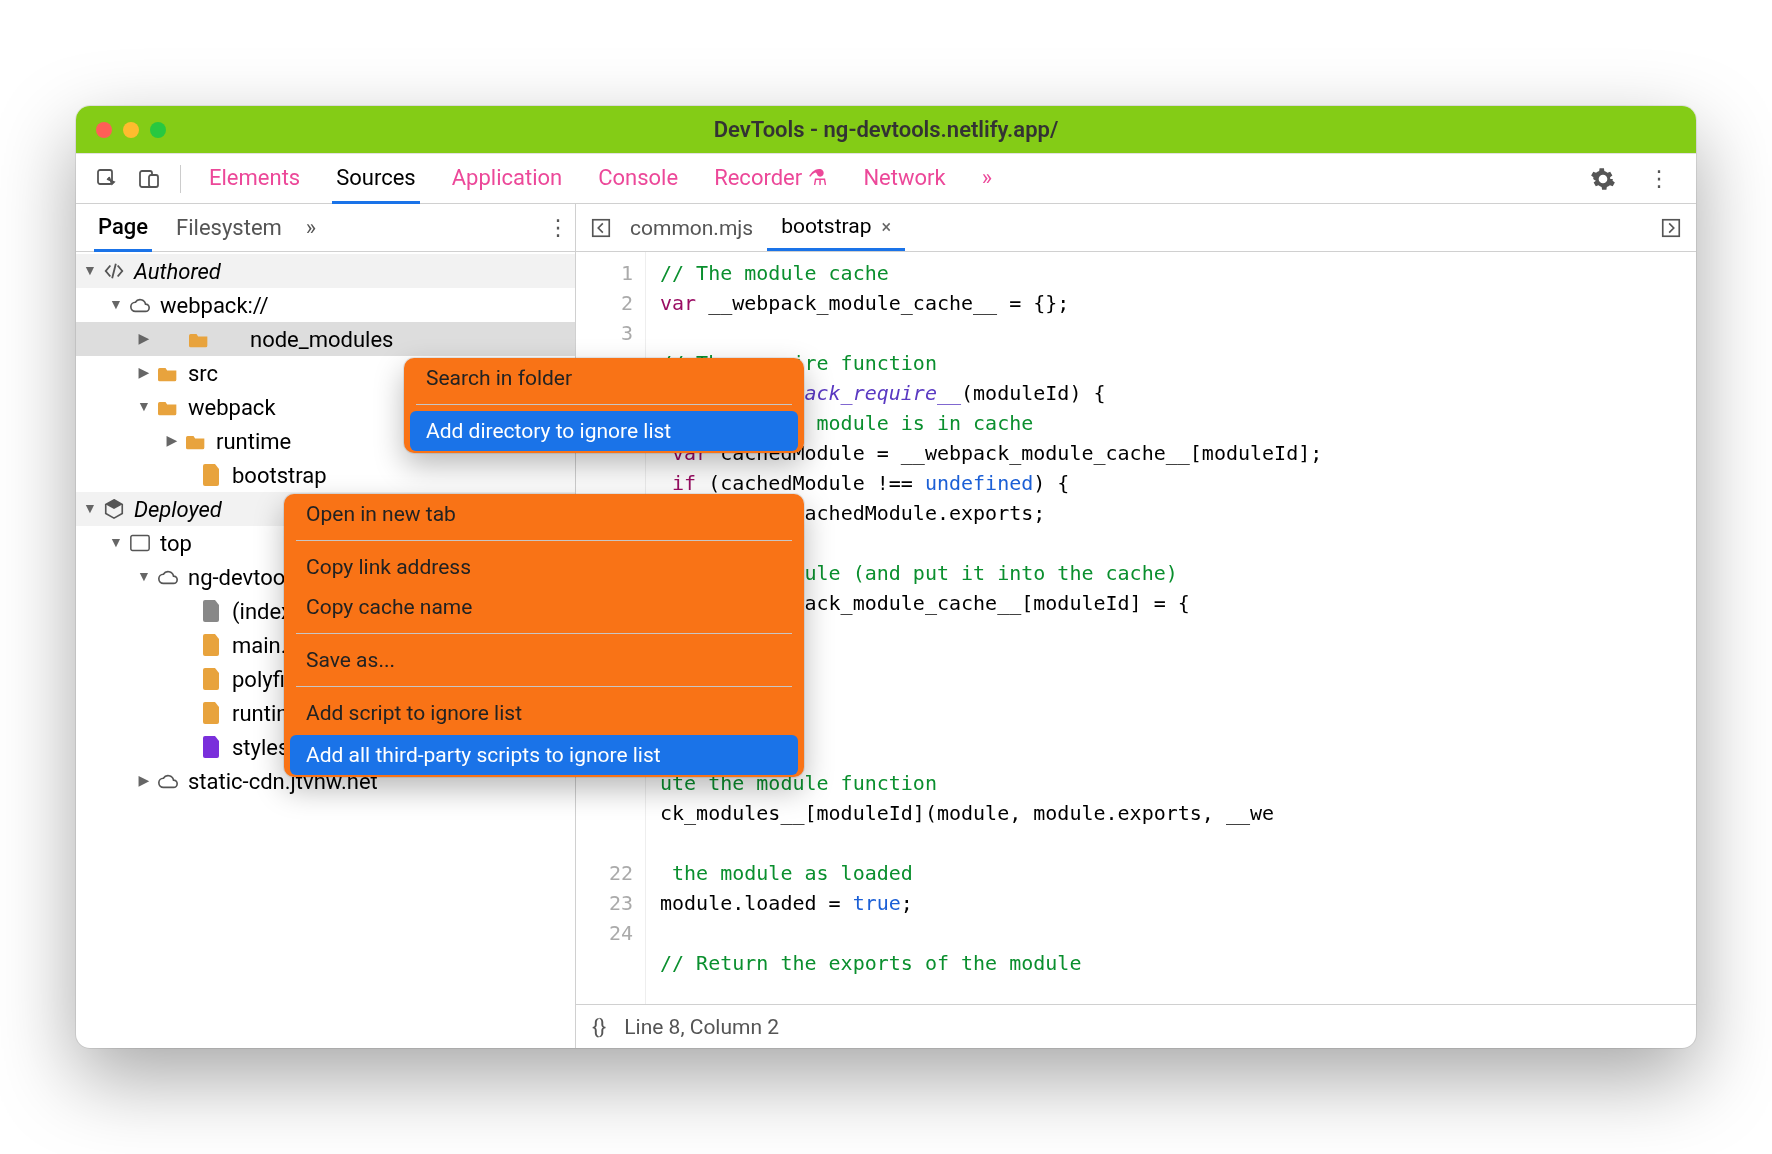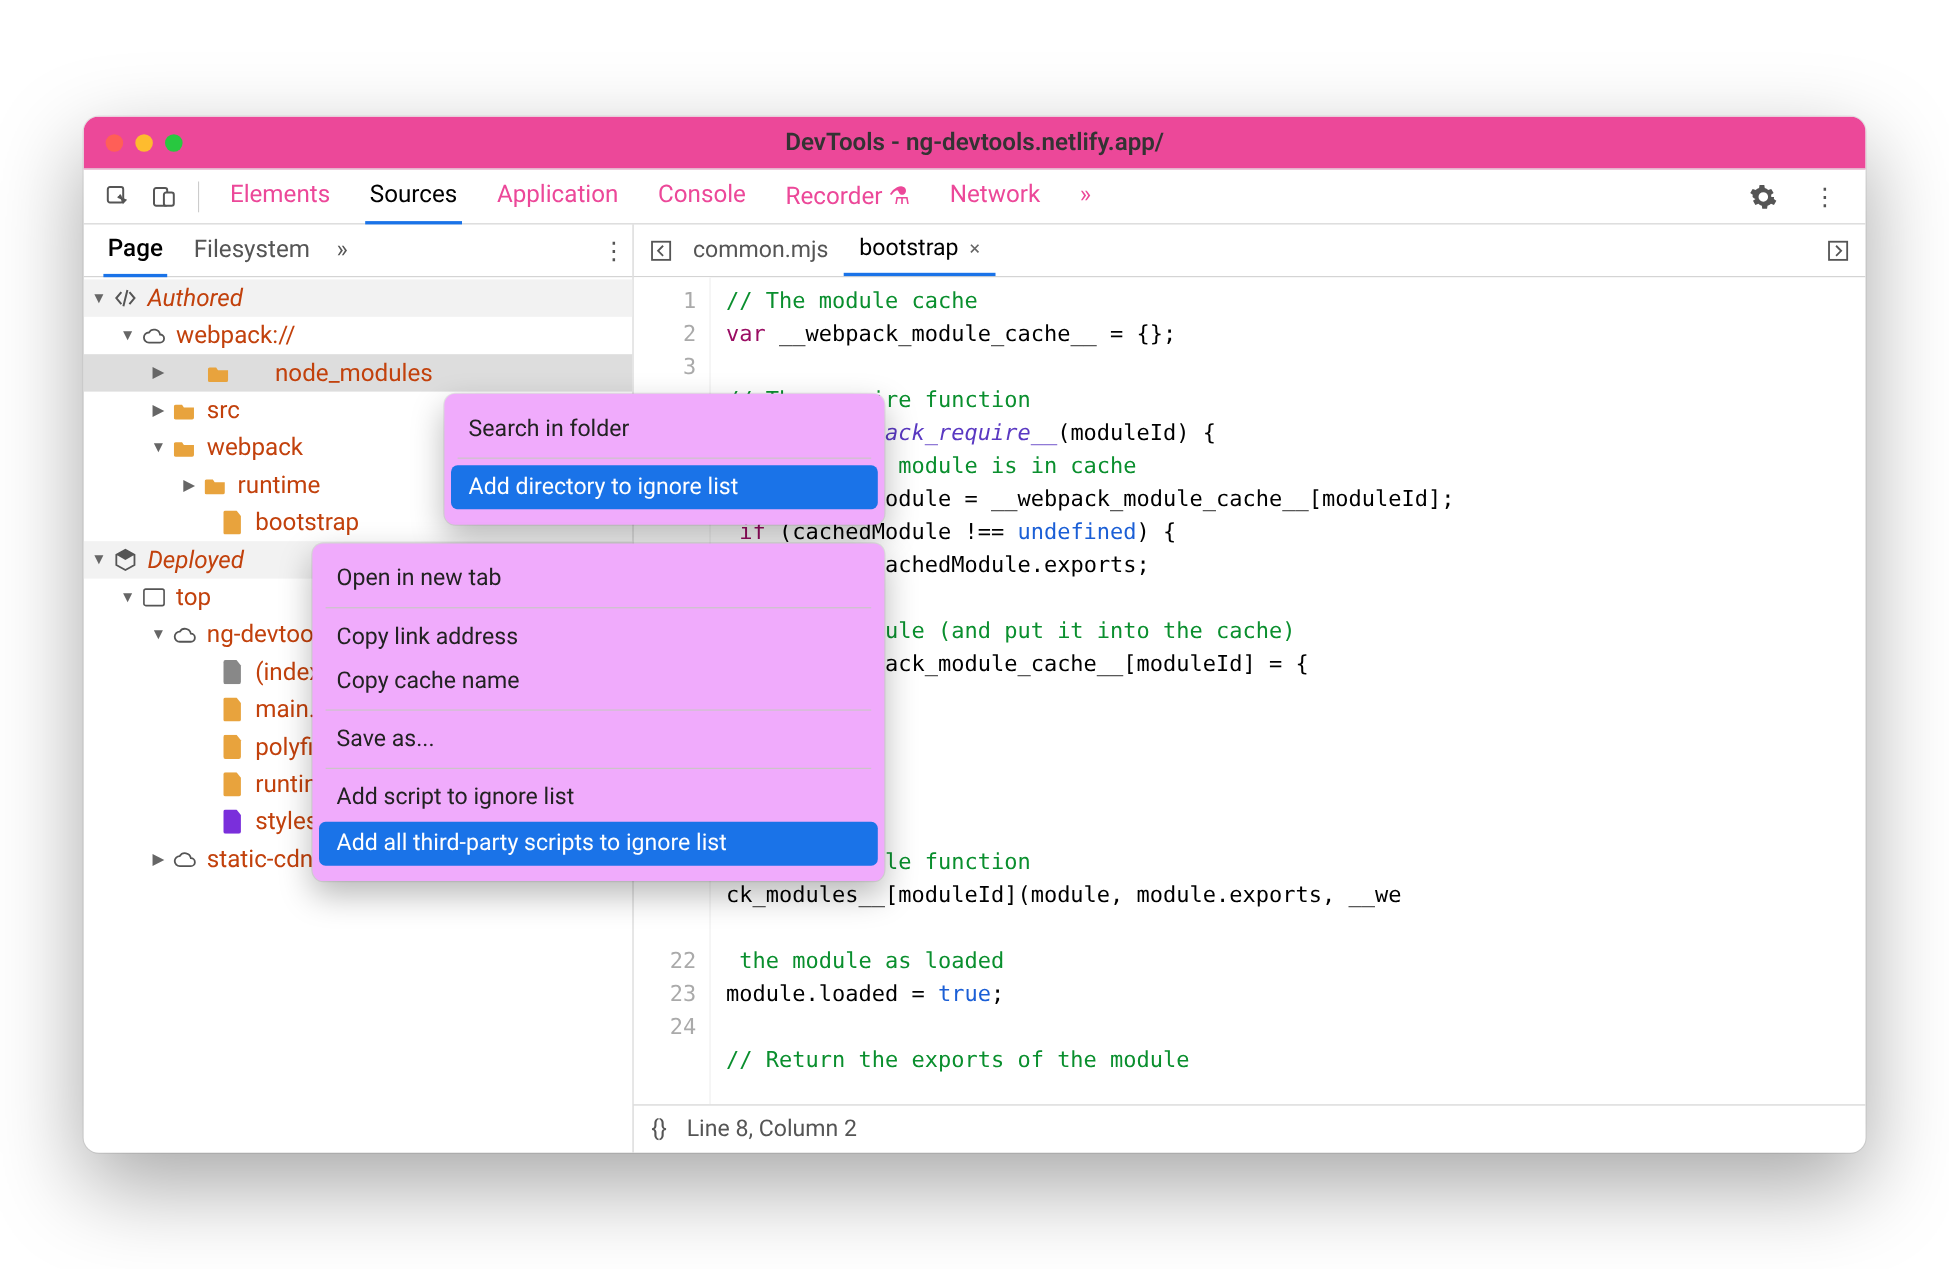--- a/index.html
+++ b/index.html
@@ -18,21 +18,21 @@
     border-radius: 14px;
     box-shadow: 0 30px 80px rgba(0,0,0,0.35), 0 0 0 1px rgba(0,0,0,0.08);
     background: #fff;
     overflow: hidden;
     display: flex;
     flex-direction: column;
     position: relative;
   }
   .titlebar {
     height: 48px;
-    background: #ec4899;
+    background: #84cc16;
     display: flex;
     align-items: center;
     padding: 0 20px;
     border-bottom: 1px solid #e2e1e1;
     flex-shrink: 0;
   }
   .traffic { display: flex; gap: 11px; }
   .dot { width: 16px; height: 16px; border-radius: 50%; }
   .dot.red { background: #ff5f57; }
   .dot.yellow { background: #febc2e; }
@@ -103,21 +103,21 @@
     transform: translateY(-1px);
   }
   .caret.open::before { content:"▼"; }
   .caret.closed::before { content:"▶"; }
   .caret.none::before { content:""; }
   .ficon { width:24px; height:24px; margin:0 8px 0 4px; display:flex; align-items:center; justify-content:center; }
   .folder { fill:#e8a33d; }
   .file-yellow { fill:#e8a33d; }
   .file-gray { fill:#888; }
   .file-purple { fill:#7a2fdb; }
-  .lbl { color:#c2410c; }
+  .lbl { color:#000000; }
 
   .editor {
     flex:1;
     display:flex;
     flex-direction:column;
     min-width:0;
   }
   .editor-tabs {
     height:48px;
     display:flex;
@@ -153,24 +153,24 @@
     display:flex; align-items:center;
     font-size:21px; color:#555;
     padding:0 16px; gap:18px;
   }
   .statusbar .spacer { flex:1; }
   .statusbar a { color:#555; text-decoration: underline; }
 
   
   .menu {
     position:absolute;
-    background:#f0abfc;
+    background:#f97316;
     border-radius:10px;
     box-shadow: 0 12px 30px rgba(0,0,0,0.28), 0 0 0 1px rgba(0,0,0,0.08);
-    padding:12px 0;
+    padding:0 0;
     font-size:21px;
     color:#222;
   }
   .menu-item { padding:8px 22px; }
   .menu-item.hl { background:#1a73e8; color:#fff; border-radius:6px; margin:2px 6px; padding:8px 16px; }
   .menu-sep { height:1px; background:#c8c6c4; margin:6px 12px; }
 
   svg { display:block; }
 </style>
 </head>

